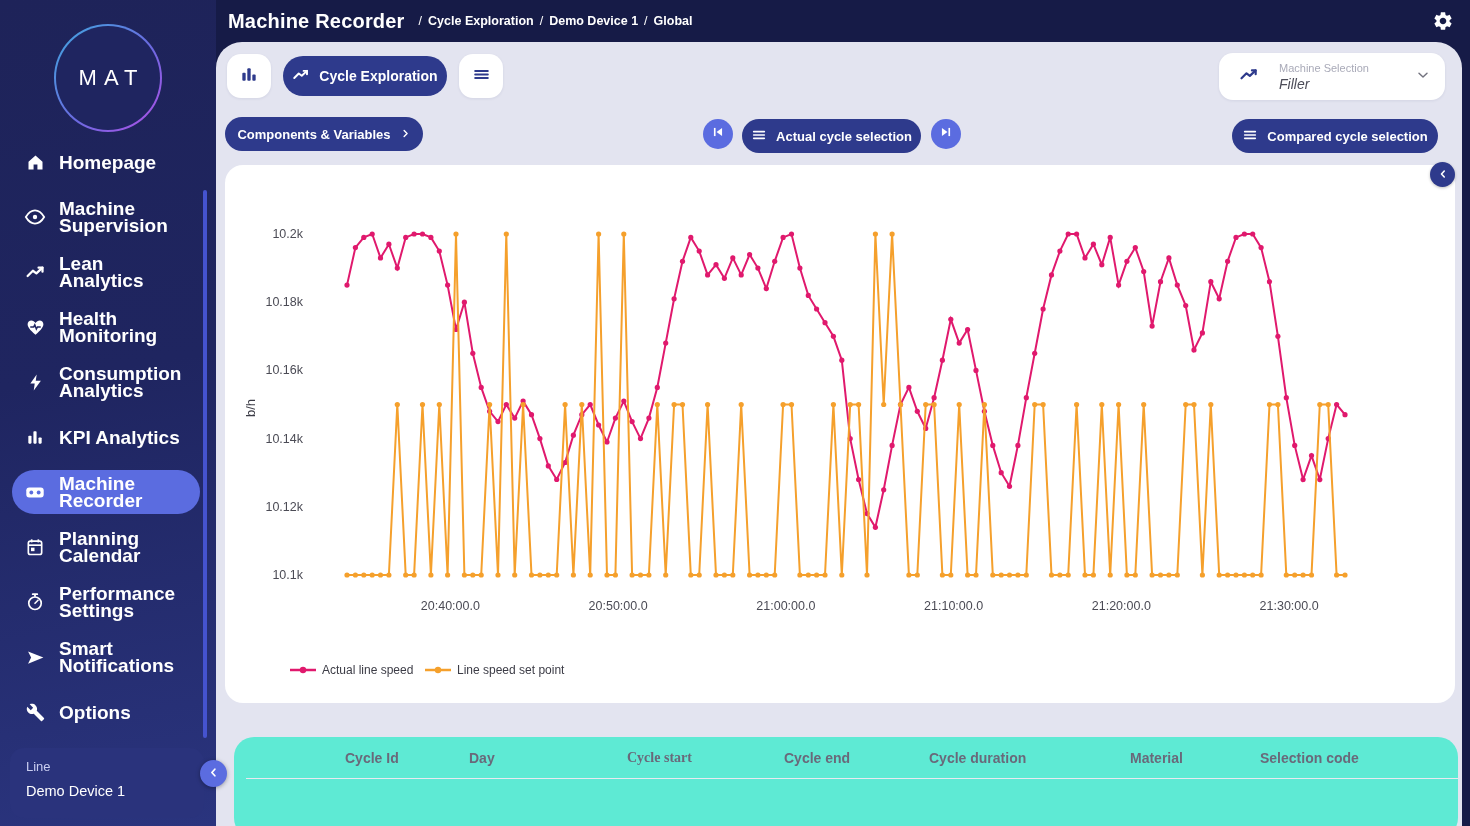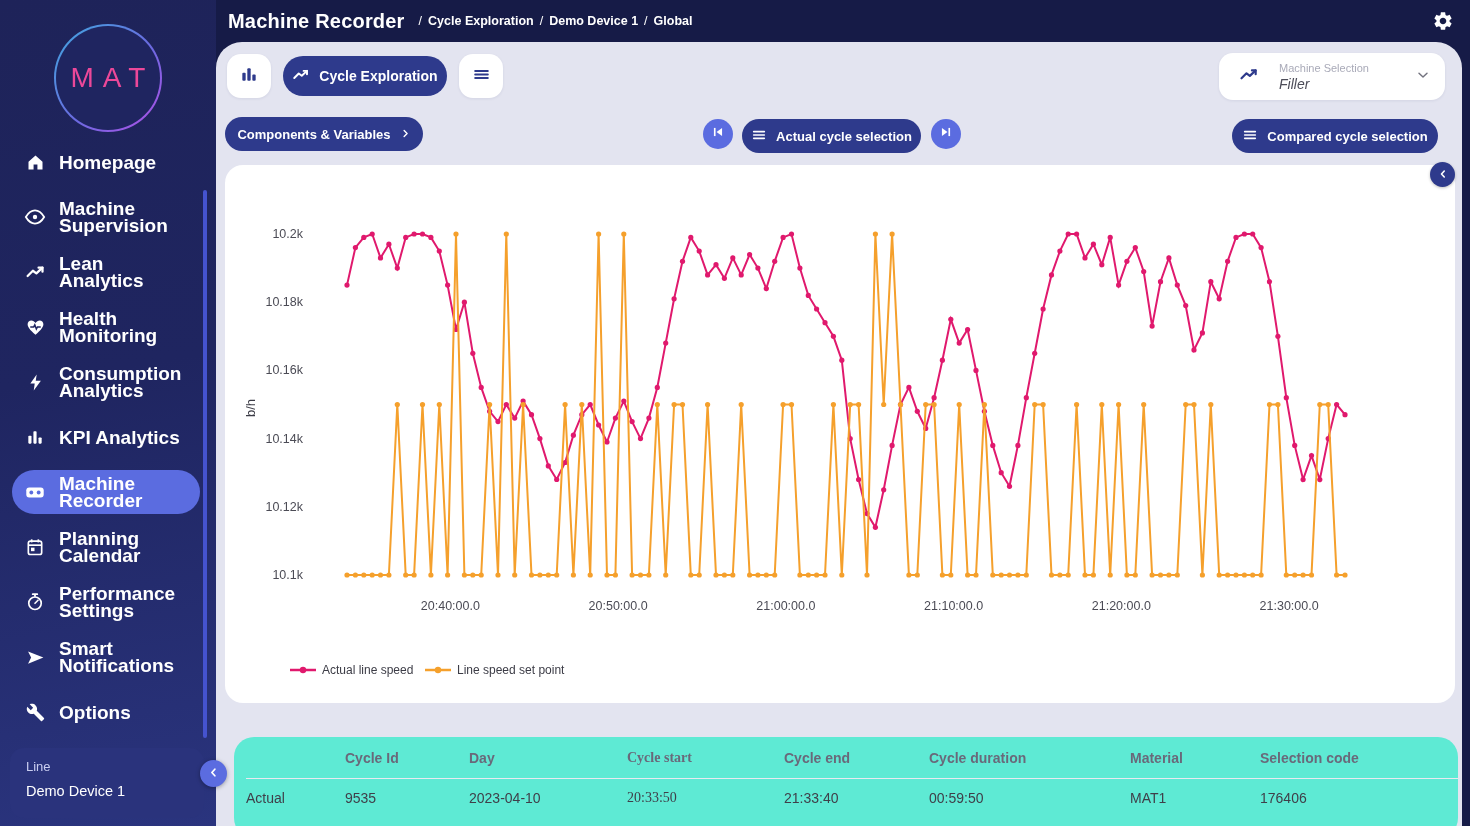--- a/index.html
+++ b/index.html
@@ -21,21 +21,21 @@
     background:#4553cf; border-radius:3px;
   }
   .logo-ring {
     width:108px; height:108px; margin:24px auto 28px auto; border-radius:50%;
     background:linear-gradient(135deg,#3fa9df 0%,#6b6ae0 55%,#b44fe8 100%);
     padding:2px;
   }
   .logo-inner {
     width:100%; height:100%; border-radius:50%; background:#1f2560;
     display:flex; align-items:center; justify-content:center;
-    font-size:28px; font-weight:200; letter-spacing:0.32em; color:#ec4899;
+    font-size:22px; font-weight:200; letter-spacing:0.32em; color:#ffffff;
     padding-left:0.32em;
   }
   .nav { position:absolute; top:140px; left:12px; right:16px; }
   .nav-item {
     display:flex; align-items:center; gap:13px;
     min-height:44px; margin-bottom:11px; padding:5px 12px;
     border-radius:26px; cursor:pointer;
   }
   .nav-item.active { background:#5b6ce0; }
   .nav-icon { width:22px; flex:0 0 22px; display:flex; align-items:center; justify-content:center; }
@@ -633,24 +633,14 @@
     <div class="t-row t-head">
       <div class="t-cell c0"></div>
       <div class="t-cell c1">Cycle Id</div>
       <div class="t-cell c2">Day</div>
       <div class="t-cell c3">Cycle start</div>
       <div class="t-cell c4">Cycle end</div>
       <div class="t-cell c5">Cycle duration</div>
       <div class="t-cell c6">Material</div>
       <div class="t-cell c7">Selection code</div>
     </div>
-    <div class="t-row t-body">
-      <div class="t-cell c0">Actual</div>
-      <div class="t-cell c1">9535</div>
-      <div class="t-cell c2">2023-04-10</div>
-      <div class="t-cell c3">20:33:50</div>
-      <div class="t-cell c4">21:33:40</div>
-      <div class="t-cell c5">00:59:50</div>
-      <div class="t-cell c6">MAT1</div>
-      <div class="t-cell c7">176406</div>
-    </div>
   </div>
 </div>
 
 </body></html>

